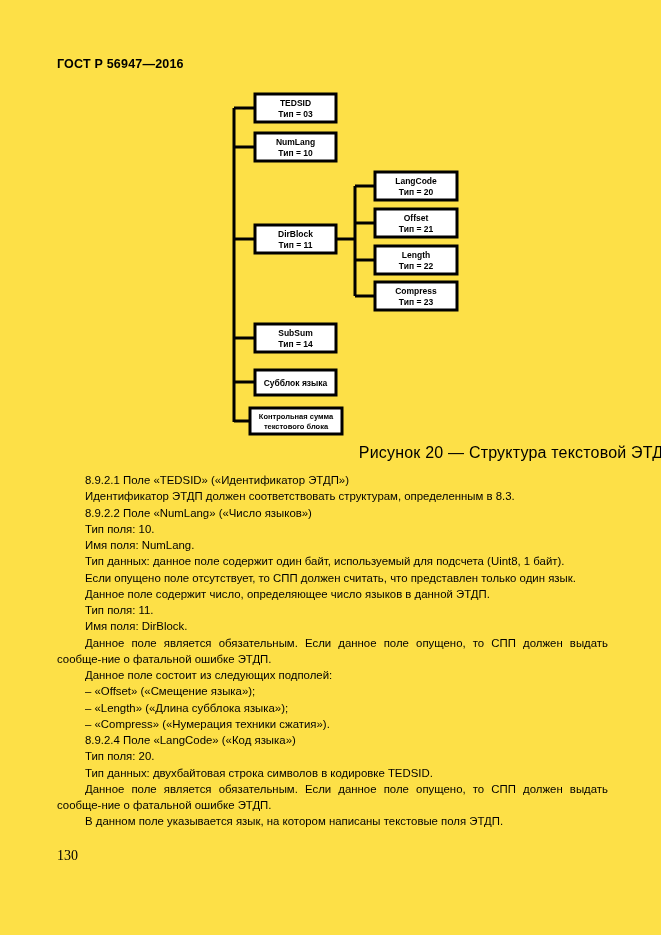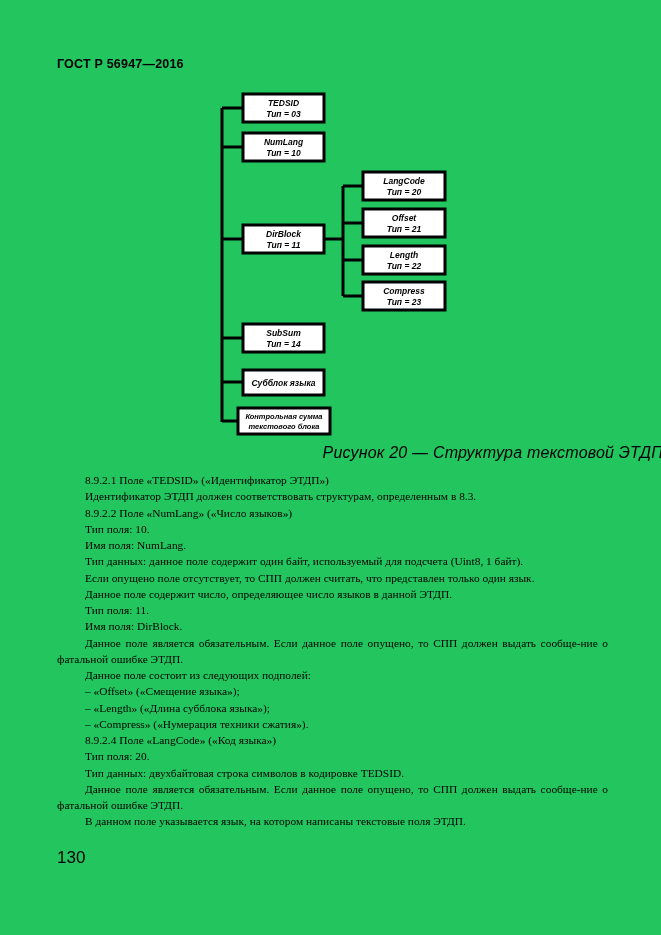--- a/index.html
+++ b/index.html
@@ -8,43 +8,42 @@
     background: #ffffff;
   }
   body {
     font-family: "Liberation Sans", sans-serif;
     color: #000000;
   }
   .page {
     position: relative;
     width: 661px;
     height: 935px;
-    background: #22c55e;
+    background: #fde047;
     overflow: hidden;
   }
 
   
   .std-header {
     position: absolute;
     left: 57px;
     top: 57px;
     font-size: 12.5px;
     font-weight: bold;
     letter-spacing: 0.2px;
     white-space: nowrap;
   }
 
   
   .figure {
     position: absolute;
-    left: 2px;
+    left: 14px;
     top: 0;
     width: 524px;
     height: 470px;
-    font-style: italic;
   }
   .fig-svg { display: block; }
 
   .figure-caption {
     position: absolute;
     left: 0;
     top: 444px;
     width: 661px;
     text-align: right;
     font-size: 16px;
@@ -52,41 +51,41 @@
   }
 
   
   .body-text {
     position: absolute;
     left: 57px;
     top: 472px;
     width: 551px;
     font-size: 11.4px;
     line-height: 16.25px;
-    font-family: Liberation Serif, serif;
   }
   .body-text p {
     margin: 0;
     text-align: justify;
     text-justify: inter-word;
   }
   .body-text p.ind {
     text-indent: 28px;
   }
   .body-text p.dash {
     text-indent: 0;
     padding-left: 28px;
   }
 
   
   .page-number {
     position: absolute;
     left: 57px;
     top: 848px;
-    font-size: 17px;
+    font-size: 14px;
+    font-family: Liberation Serif, serif;
   }
 </style>
 </head>
 <body>
 
 <div class="page">
 
   <div class="std-header">ГОСТ Р 56947—2016</div>
 
   <div class="figure">

